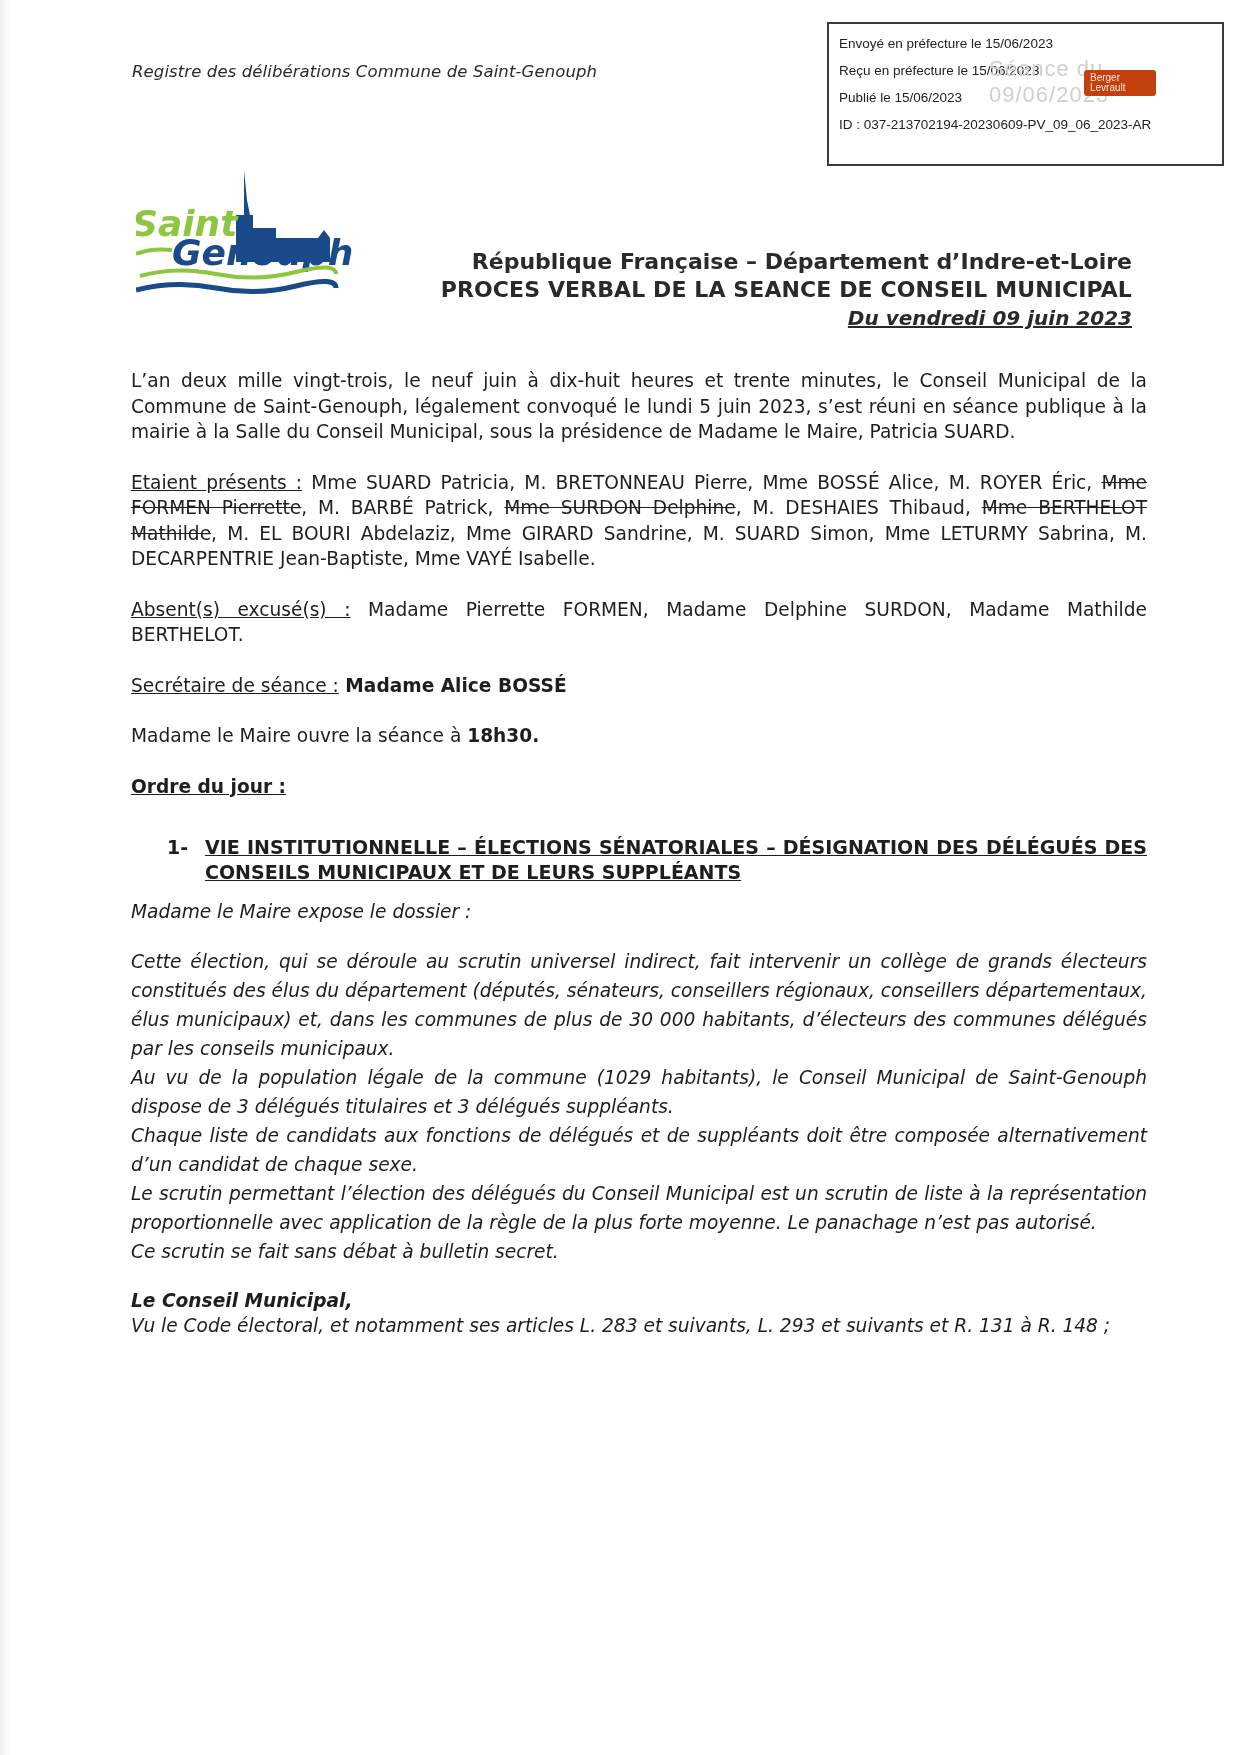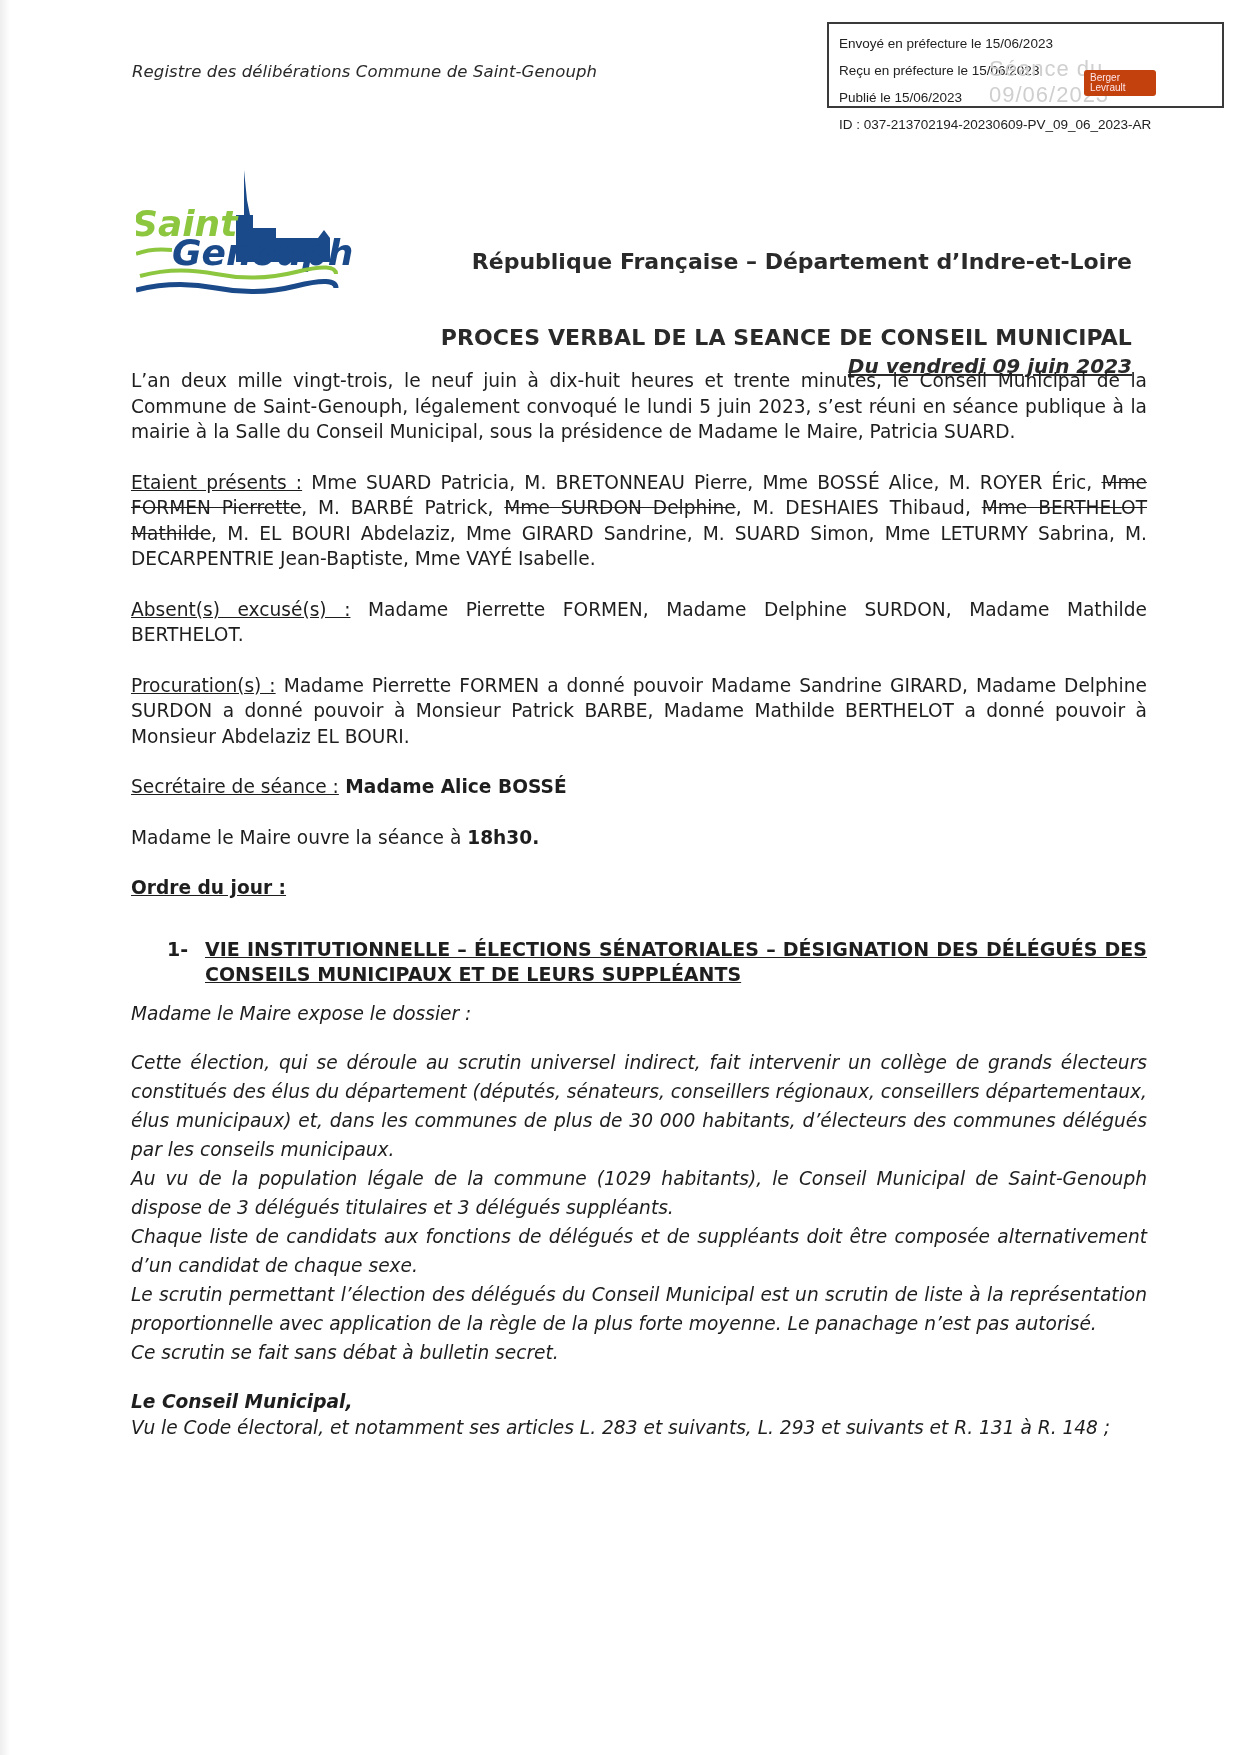--- a/index.html
+++ b/index.html
@@ -17,21 +17,21 @@
     .left-edge {
       position: absolute; left: 0; top: 0; width: 10px; height: 1755px;
       background: linear-gradient(to right, #eeeeee, #ffffff);
     }
     .register-header {
       position: absolute; left: 132px; top: 62px;
       font-size: 16.5px; font-style: italic; color: #2a2a2a;
       letter-spacing: 0.1px;
     }
     .stamp-box {
-      position: absolute; left: 827px; top: 22px; width: 397px; height: 86px;
+      position: absolute; left: 827px; top: 22px; width: 397px; height: 144px;
       border: 2px solid #3a3a3a;
       font-family: "Liberation Sans", sans-serif;
       font-size: 13.5px; color: #222;
       padding: 9px 12px 0 10px;
     }
     .stamp-line { height: 27px; line-height: 22px; white-space: nowrap; position: relative; }
     .stamp-logo {
       position: absolute; left: 255px; top: 46px; width: 72px; height: 26px;
       background: #c2410c; border-radius: 3px;
       color: #ffe4e8; font-family: "Liberation Sans", sans-serif; font-size: 10px;
@@ -44,21 +44,21 @@
 
     .logo {
       position: absolute; left: 136px; top: 170px; width: 230px; height: 130px;
     }
 
     .title-block {
       position: absolute; right: 108px; top: 208px; text-align: right;
       font-family: "DejaVu Sans", sans-serif; font-weight: bold; color: #2a2a2a;
     }
     .title-line1 { font-size: 22px; line-height: 28px; margin-top: 40px; }
-    .title-line2 { font-size: 22px; line-height: 28px; letter-spacing: 0.1px; margin-top: 48px; }
+    .title-line2 { font-size: 22px; line-height: 28px; letter-spacing: 0.1px; }
     .title-line3 { font-size: 20px; line-height: 28px; font-style: italic; text-decoration: underline; }
 
     .body {
       position: absolute; left: 131px; top: 368px; width: 1016px;
       font-size: 18.6px; line-height: 25.5px; color: #1e1e1e;
     }
     .p { text-align: justify; margin-bottom: 25px; }
     .u { text-decoration: underline; }
     .strike { text-decoration: line-through; }
     .b { font-weight: bold; }
@@ -119,23 +119,20 @@
   <p class="p">L’an deux mille vingt-trois, le neuf juin à dix-huit heures et trente minutes, le Conseil Municipal de la Commune de Saint-Genouph, légalement convoqué le lundi 5 juin 2023, s’est réuni en séance publique à la mairie à la Salle du Conseil Municipal, sous la présidence de Madame le Maire, Patricia SUARD.</p>
 
   <p class="p">
     <span class="u">Etaient présents :</span><span> Mme SUARD Patricia, M. BRETONNEAU Pierre, Mme BOSSÉ Alice, M. ROYER Éric, </span><span class="strike">Mme FORMEN Pierrette</span><span>, M. BARBÉ Patrick, </span><span class="strike">Mme SURDON Delphine</span><span>, M. DESHAIES Thibaud, </span><span class="strike">Mme BERTHELOT Mathilde</span><span>, M. EL BOURI Abdelaziz, Mme GIRARD Sandrine, M. SUARD Simon, Mme LETURMY Sabrina, M. DECARPENTRIE Jean-Baptiste, Mme VAYÉ Isabelle.</span>
   </p>
 
   <p class="p">
     <span class="u">Absent(s) excusé(s) :</span><span> Madame Pierrette FORMEN, Madame Delphine SURDON, Madame Mathilde BERTHELOT.</span>
   </p>
 
-  <p class="p">
-    <span class="u">Procuration(s) :</span><span> Madame Pierrette FORMEN a donné pouvoir Madame Sandrine GIRARD, Madame Delphine SURDON a donné pouvoir à Monsieur Patrick BARBE, Madame Mathilde BERTHELOT a donné pouvoir à Monsieur Abdelaziz EL BOURI.</span>
-  </p>
 
   <p class="p">
     <span class="u">Secrétaire de séance :</span><span class="b"> Madame Alice BOSSÉ</span>
   </p>
 
   <p class="p">
     <span>Madame le Maire ouvre la séance à </span><span class="b">18h30.</span>
   </p>
 
   <p class="p b u">Ordre du jour :</p>

